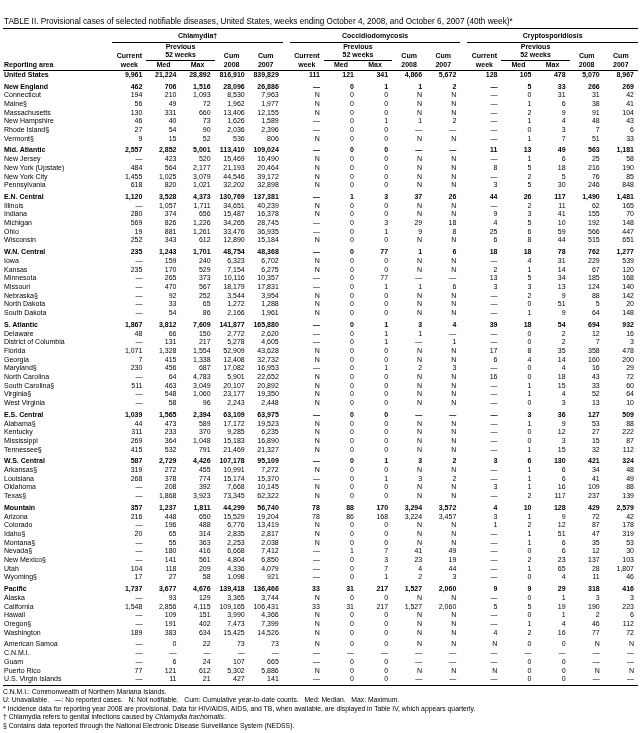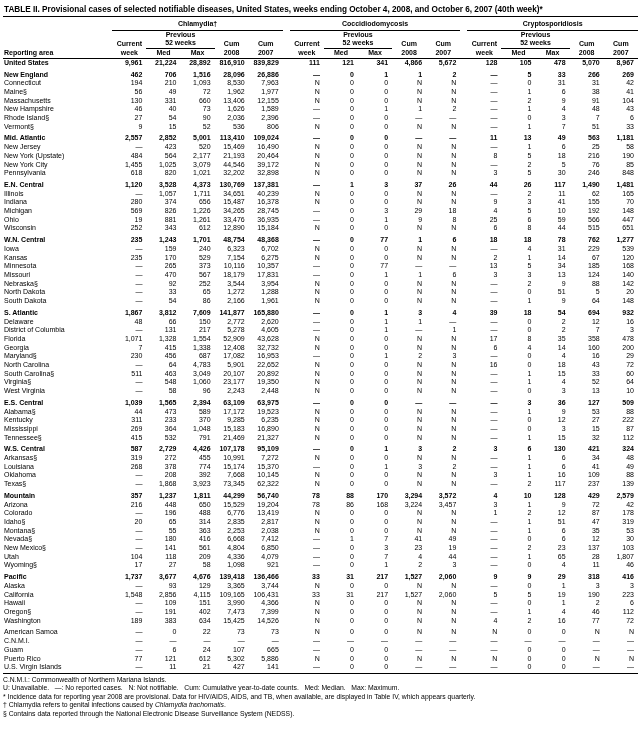--- a/index.html
+++ b/index.html
@@ -3,22 +3,22 @@
 <meta charset="utf-8">
 <style>
   * { box-sizing: border-box; }
   html,body { margin:0; padding:0; background:#fff; }
   body {
     width:641px; height:733px;
     font-family:"Liberation Sans", sans-serif;
     color:#000; padding:2px 3px 0 3px; overflow:hidden;
   }
   .title {
-    font-size:8.2px; font-weight:bold; white-space:nowrap;
-    padding:3px 0 2px 1px; border-bottom:1px solid #000;
+    font-size:8.2px; font-weight:normal; white-space:nowrap;
+    padding:3px 0 2px 1px; border-bottom:1px solid #000;margin-top:12px;
   }
   table.tbl { border-collapse:collapse; table-layout:fixed; width:100%; margin-top:1px; }
   col.c-area { width:109px; }
   col.c-num  { width:34px; }
   col.c-sp   { width:7px; }
   th, td { font-size:7px; line-height:8.7px; padding:0; vertical-align:bottom; }
   thead th { font-weight:bold; text-align:center; }
   thead .grp  { border-bottom:1px solid #000; padding:2px 0 1px 0; }
   thead .prev { border-bottom:1px solid #000; }
   .stack { white-space:pre-line; }

